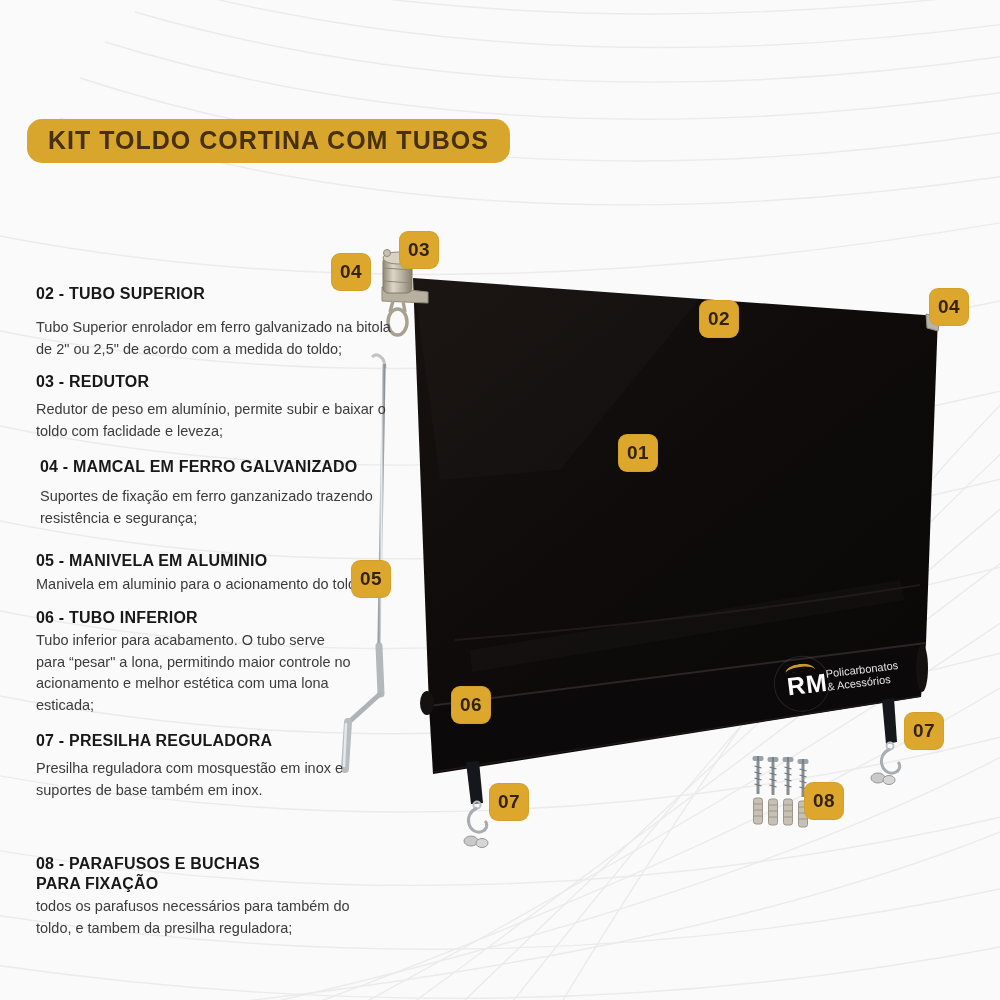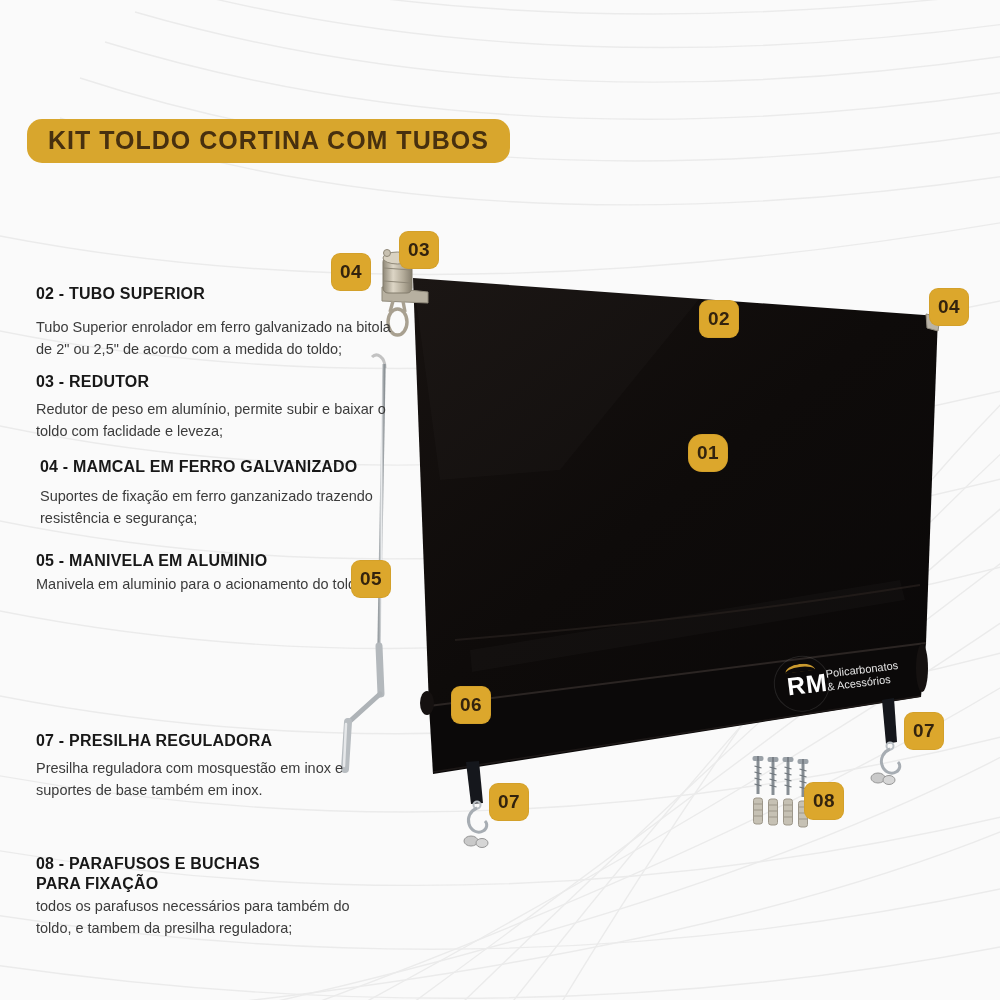--- a/index.html
+++ b/index.html
@@ -55,21 +55,21 @@
     border-radius:9px;
     font-size:19px;font-weight:700;
     display:flex;align-items:center;justify-content:center;
     letter-spacing:.5px;
     box-shadow:0 0 0 1px rgba(0,0,0,0.04) inset;
   }
   .c03{left:399px;top:231px;}
   .c04l{left:331px;top:253px;}
   .c02{left:699px;top:300px;}
   .c04r{left:929px;top:288px;}
-  .c01{left:688px;top:434px;border-radius:14px;}
+  .c01{left:618px;top:434px;}
   .c05{left:351px;top:560px;}
   .c06{left:451px;top:686px;}
   .c07r{left:904px;top:712px;}
   .c07b{left:489px;top:783px;}
   .c08{left:804px;top:782px;}
 
   .rm-logo{
     position:absolute;left:781px;top:660px;width:120px;height:46px;
     transform:rotate(-7deg);
     color:#f2f2f2;
@@ -267,20 +267,24 @@
     <p>Redutor de peso em alumínio, permite subir e baixar o toldo com faclidade e leveza;</p>
   </div>
   <div class="section s4">
     <h3>04 - MAMCAL  EM FERRO GALVANIZADO</h3>
     <p>Suportes de fixação em ferro ganzanizado trazendo resistência e segurança;</p>
   </div>
   <div class="section s5">
     <h3>05 - MANIVELA EM ALUMINIO</h3>
     <p>Manivela em aluminio para o acionamento do toldo.;</p>
   </div>
+  <div class="section s6">
+    <h3>06 - TUBO INFERIOR</h3>
+    <p>Tubo inferior para acabamento. O tubo serve para “pesar" a lona, permitindo maior controle no acionamento e melhor estética com uma lona esticada;</p>
+  </div>
   <div class="section s7">
     <h3>07 - PRESILHA REGULADORA</h3>
     <p>Presilha reguladora com mosquestão em inox e suportes de base também em inox.</p>
   </div>
   <div class="section s8">
     <h3>08 - PARAFUSOS E BUCHAS PARA FIXAÇÃO</h3>
     <p>todos os parafusos necessários para também do toldo, e tambem da presilha reguladora;</p>
   </div>
 
   <div class="callout c03">03</div>

